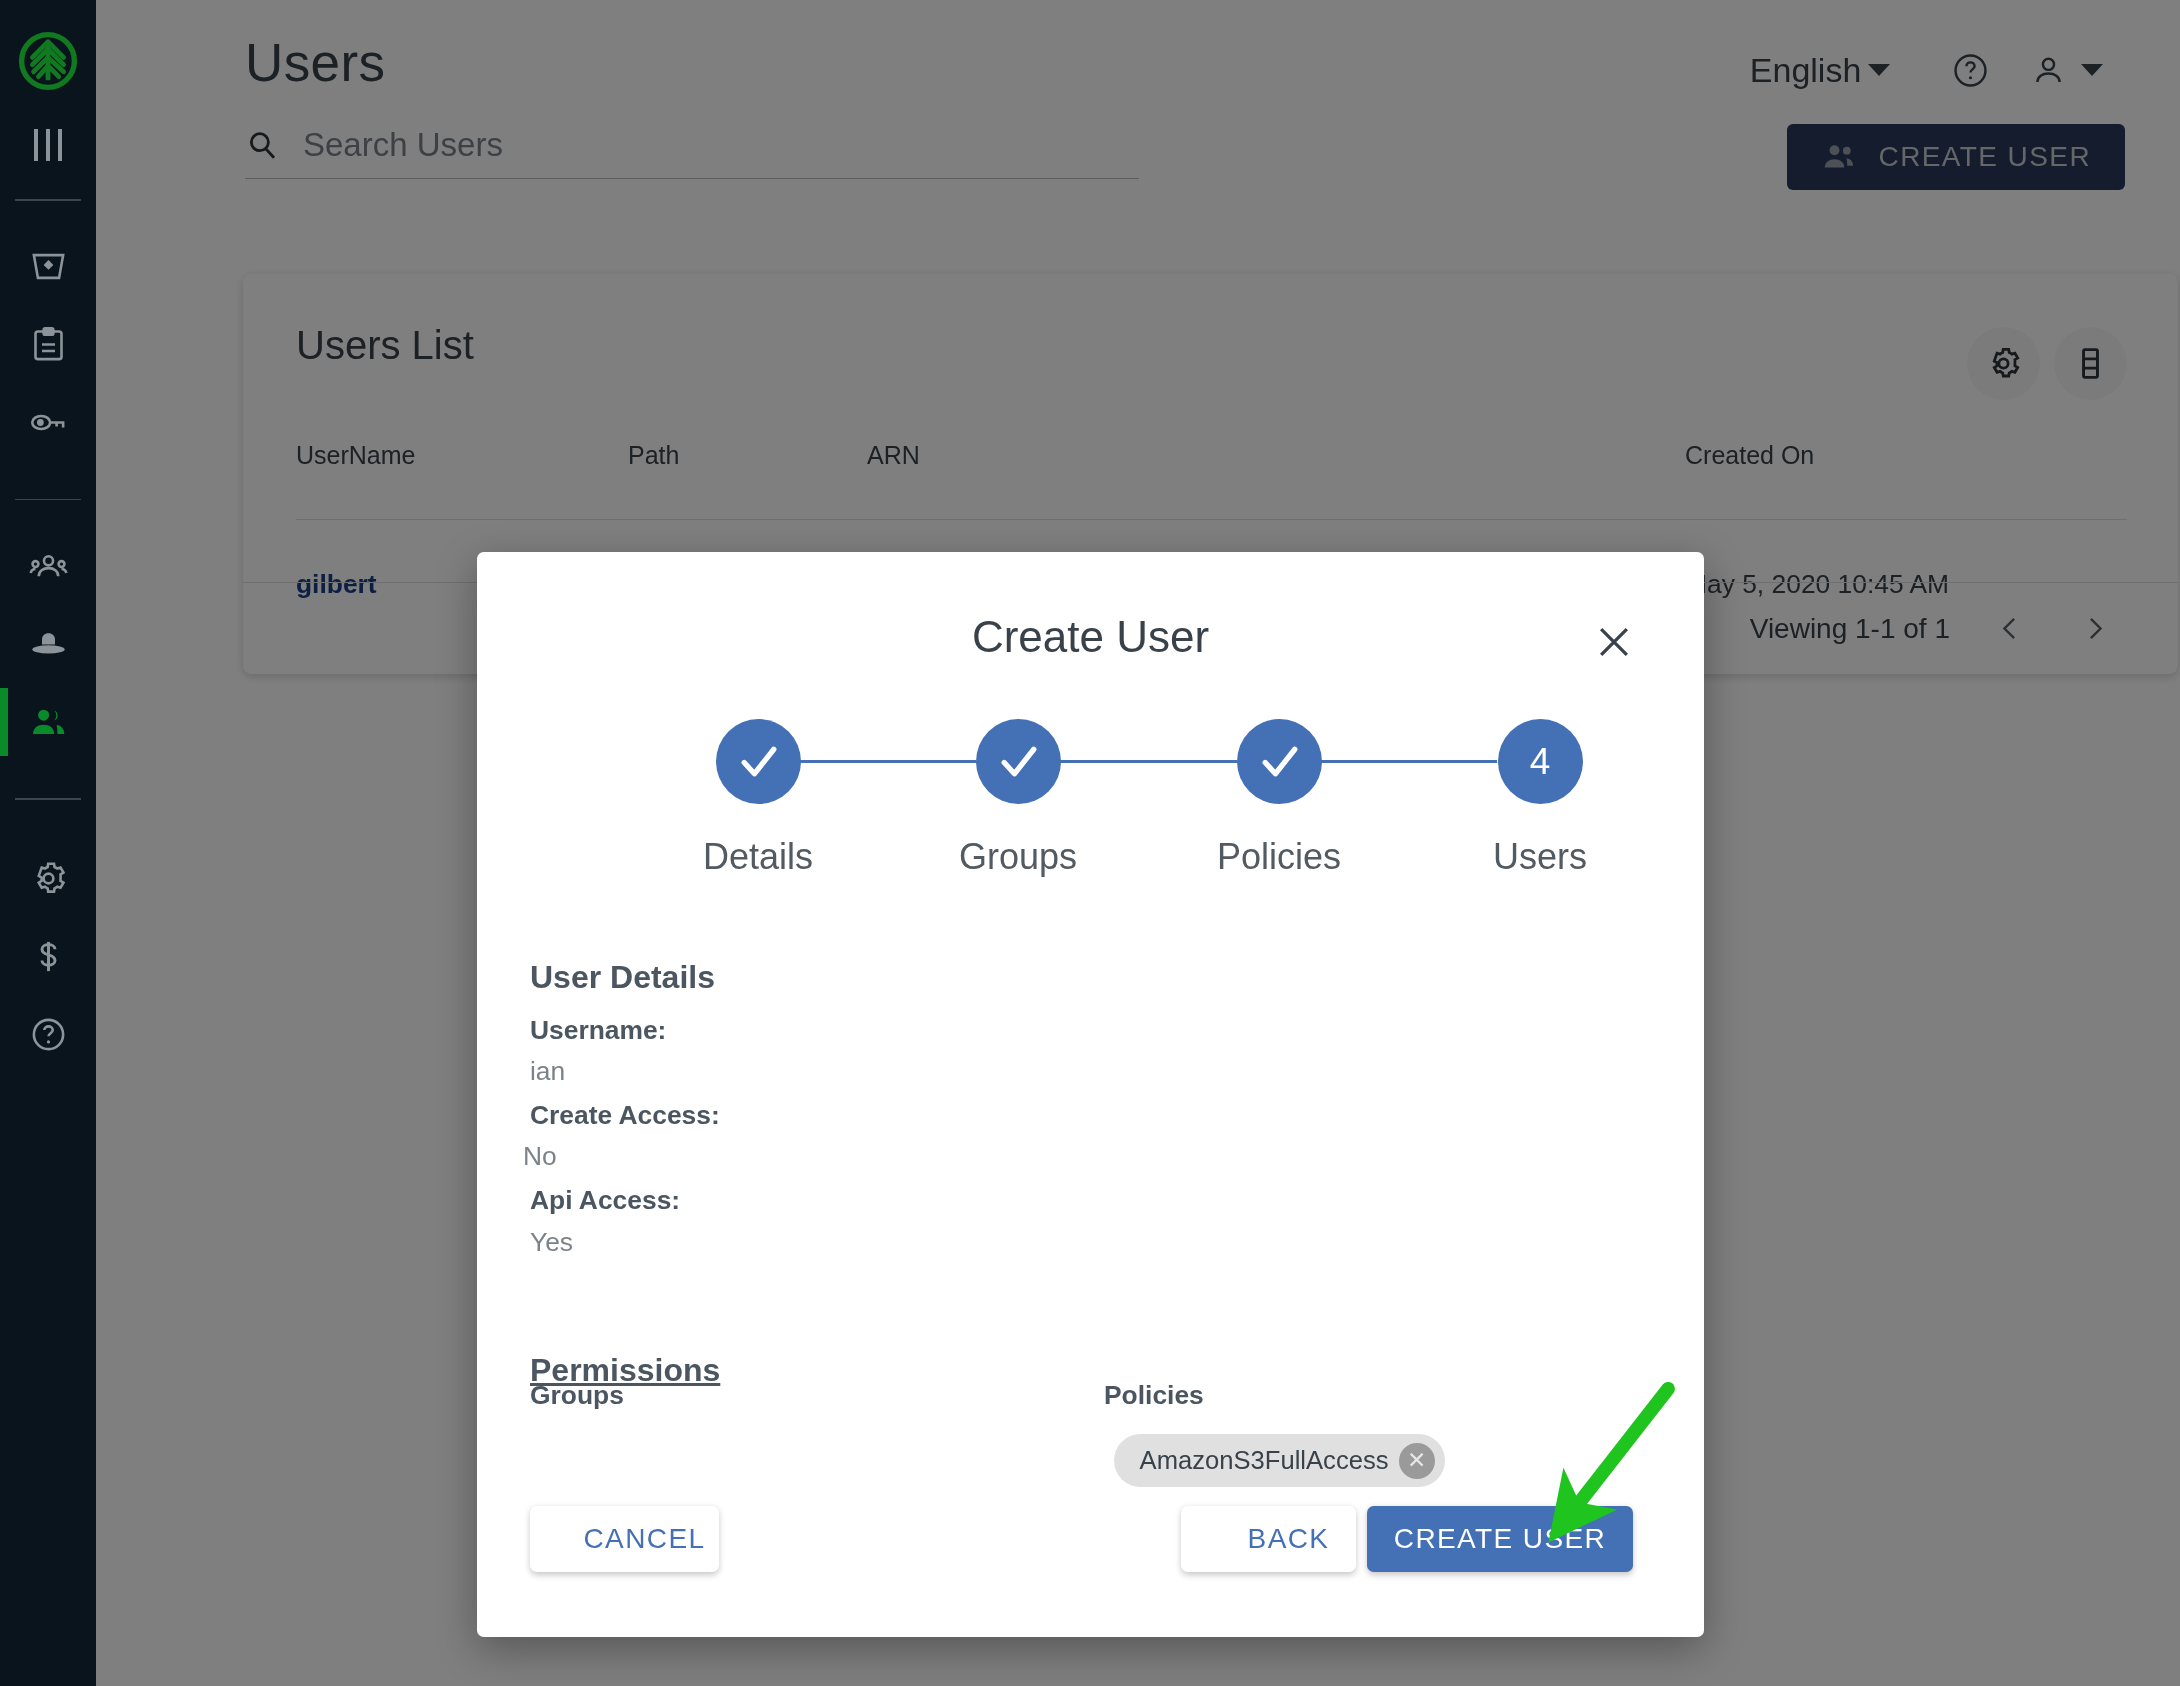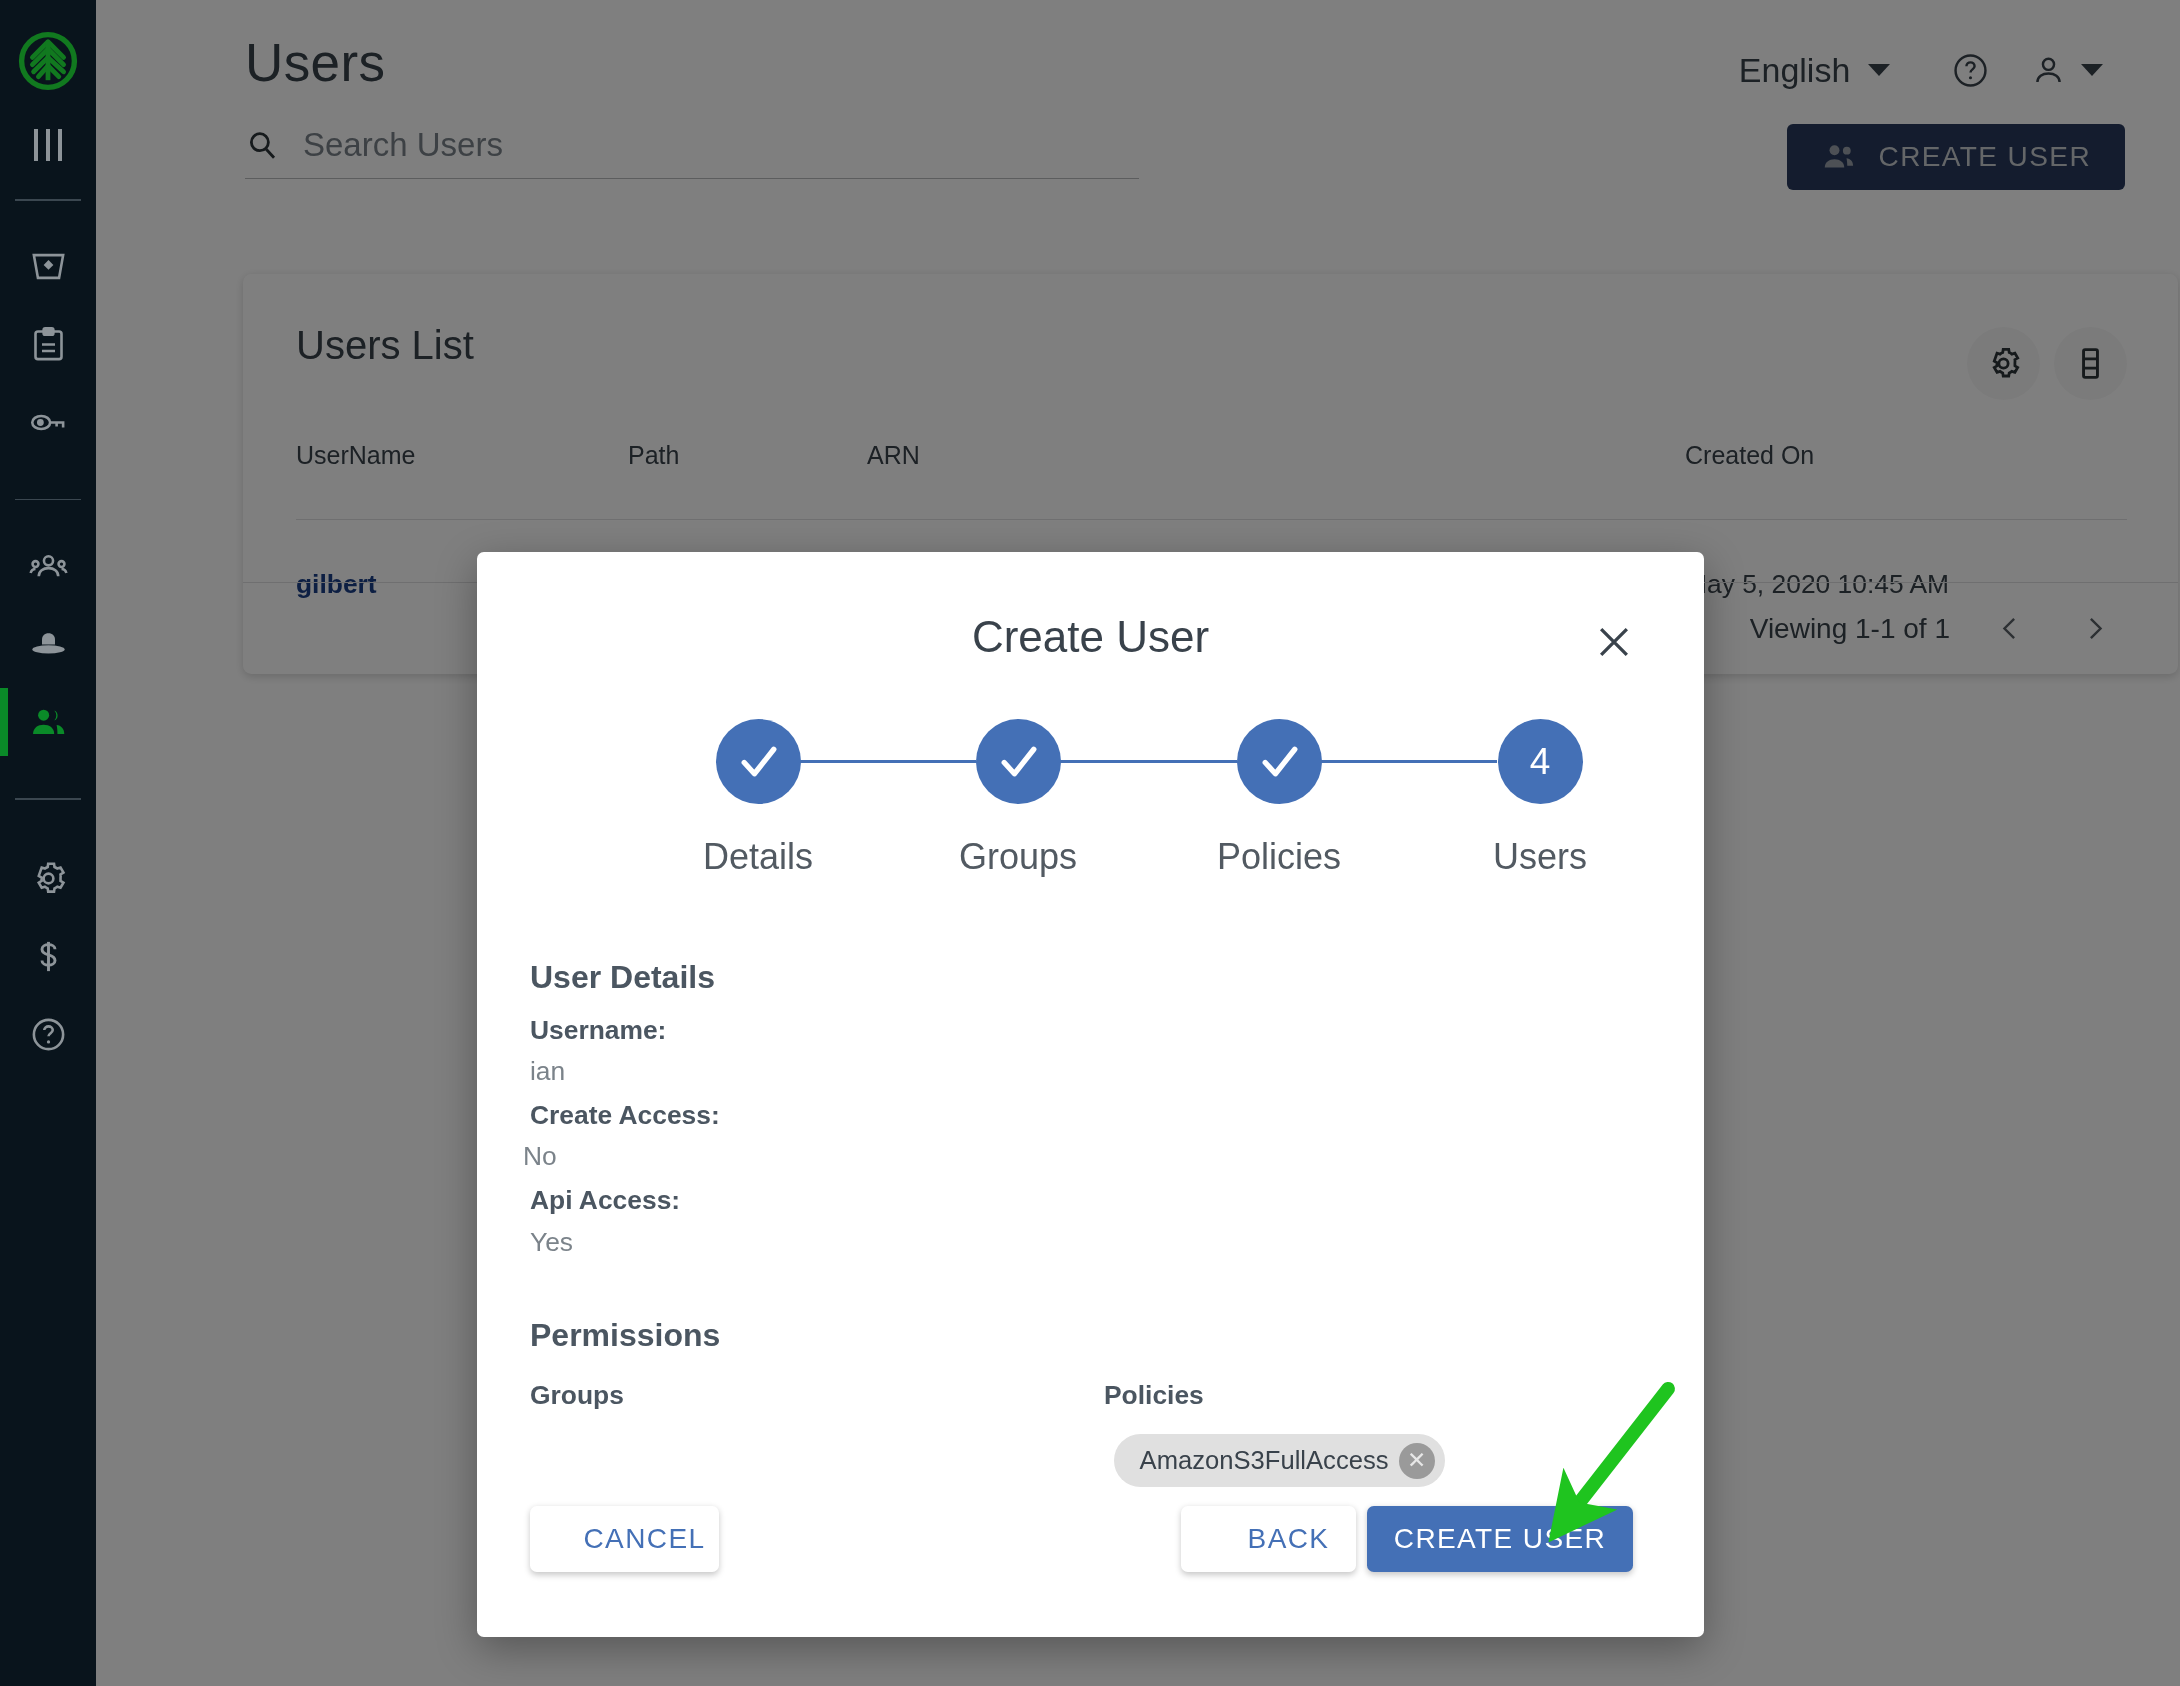--- a/index.html
+++ b/index.html
@@ -52,21 +52,21 @@
 
   .page-title {
     position: absolute; left: 149px; top: 32px;
     font-size: 53px; color: #39424b; font-weight: 400; letter-spacing: 0.4px;
   }
 
   .topright { position: absolute; right: 55px; top: 34px; display: flex; align-items: center; gap: 15.3px; }
   .lang-pill {
     height: 72px; padding: 0 29px; border-radius: 36px;
     background: rgba(255,255,255,0.10);
-    display: flex; align-items: center; gap: 18px;
+    display: flex; align-items: center; gap: 7px;
     font-size: 34px; color: #39424b;
   }
   .caret-dn { width: 0;height:0;border-left:11px solid transparent;border-right:11px solid transparent;border-top:12.8px solid #39424b; }
   .icon-circle {
     width: 72px; height: 72px; border-radius: 50%;
     background: rgba(255,255,255,0.10);
     display:flex; align-items:center; justify-content:center;
   }
   .icon-circle svg { width: 39px; height: 39px; }
   .avatar-pill {
@@ -425,21 +425,21 @@
 
     <div class="field-label" style="left:53px; top:463px;">Username:</div>
     <div class="field-value" style="left:53px; top:504px;">ian</div>
 
     <div class="field-label" style="left:53px; top:548px;">Create Access:</div>
     <div class="field-value" style="left:46px; top:589px;">No</div>
 
     <div class="field-label" style="left:53px; top:633px;">Api Access:</div>
     <div class="field-value" style="left:53px; top:675px;">Yes</div>
 
-    <div class="section-title" style="left:53px; top:765px;">Permissions</div>
+    <div class="section-title" style="left:53px; top:800px;text-decoration:underline;">Permissions</div>
 
     <div class="sub-head" style="left:53px; top:828px;">Groups</div>
     <div class="sub-head" style="left:627px; top:828px;">Policies</div>
 
     <div class="chip" style="left:637px; top:882px;">
       <span>AmazonS3FullAccess</span>
       <span class="chip-x">✕</span>
     </div>
 
     <button class="btn btn-white" style="left:53px; top:954px; width:189px;">CANCEL</button>

